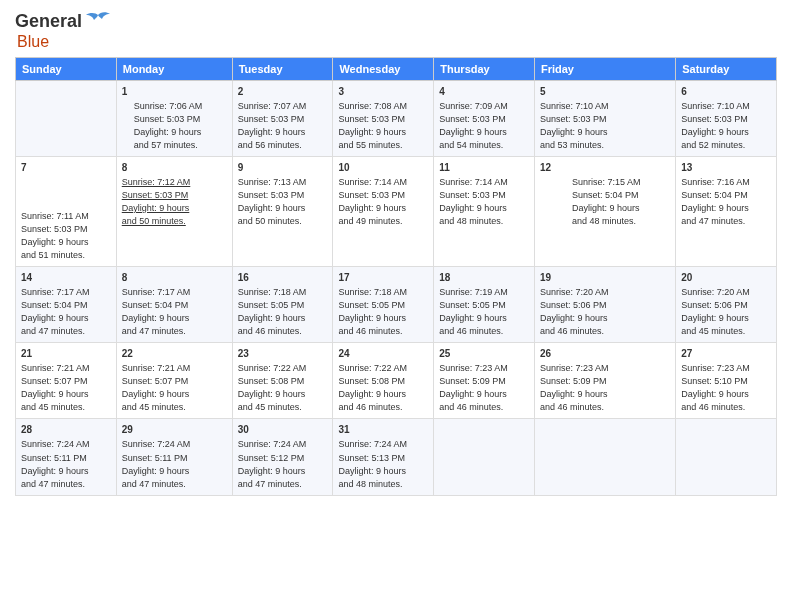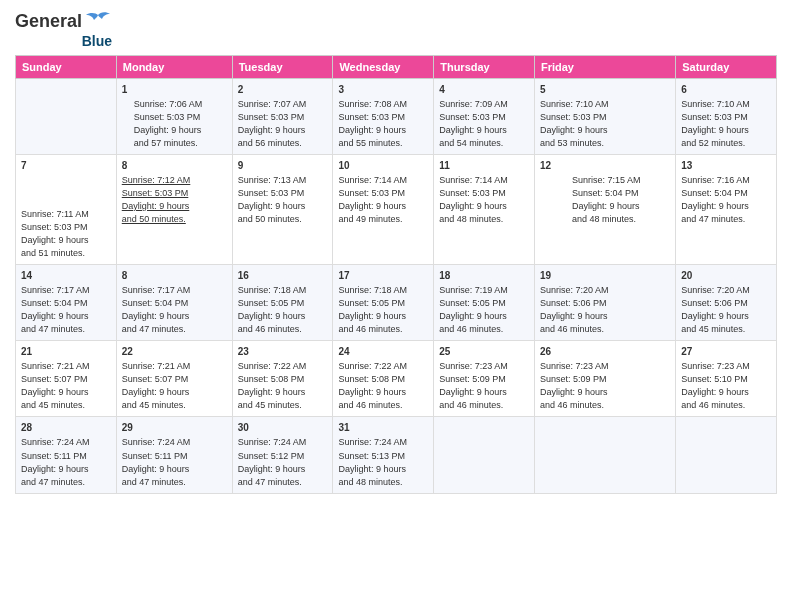--- a/index.html
+++ b/index.html
@@ -39,21 +39,21 @@
     .subtitle {
       font-size: 15px;
       color: #555;
     }
     table {
       width: 100%;
       border-collapse: collapse;
       font-size: 10px;
     }
     thead tr th {
-      background-color: #ec4899;
+      background-color: #3b82f6;
       color: #fff;
       text-align: left;
       padding: 5px 6px;
       font-size: 11px;
       font-weight: bold;
       border: 1px solid #ccc;
     }
     tbody tr td {
       vertical-align: top;
       padding: 4px 5px;
@@ -79,32 +79,32 @@
       color: #333;
       line-height: 1.45;
     }
   </style>
 </head>
 <body>
 
 <div class="page">
   <div class="header">
     <div class="logo">
-      <div style="display:flex;flex-direction:column;align-items:flex-end;">
+      <div style="display:flex;flex-direction:column;align-items:flex-start;">
         <div style="display:flex;align-items:center;gap:2px;">
           <span style="font-size:18px;font-weight:bold;color:#333;">General</span>
           <span style="color:#4a90d9;font-size:20px;line-height:1;">
             <svg width="28" height="22" viewBox="0 0 28 22" style="vertical-align:middle;">
               <path d="M14 4 C16 1, 22 0, 26 3 C22 3, 19 5, 18 8 C16 6, 14 5, 14 4Z" fill="#4a90d9"></path>
               <path d="M14 4 C12 2, 6 1, 2 4 C6 4, 9 6, 10 9 C12 7, 14 5, 14 4Z" fill="#4a90d9"></path>
             </svg>
           </span>
         </div>
         <div style="display:flex;align-items:center;">
-          <span style="font-size:14px;font-weight:bold;color:#0c4a6e;margin-left:2px;">Blue</span>
+          <span style="font-size:16px;font-weight:normal;color:#c2410c;margin-left:2px;">Blue</span>
         </div>
       </div>
     </div>
     <div class="title-block">
       <div class="main-title"></div>
       <div class="subtitle"></div>
     </div>
   </div>
 
   <table>

